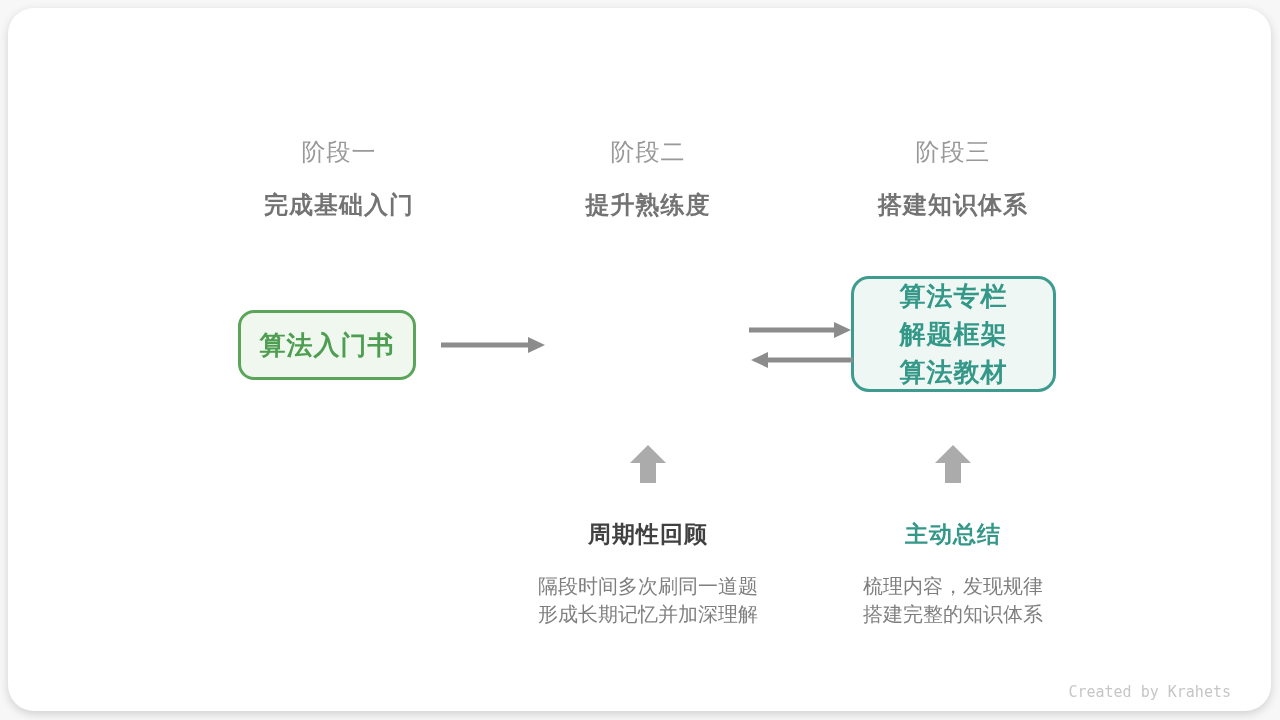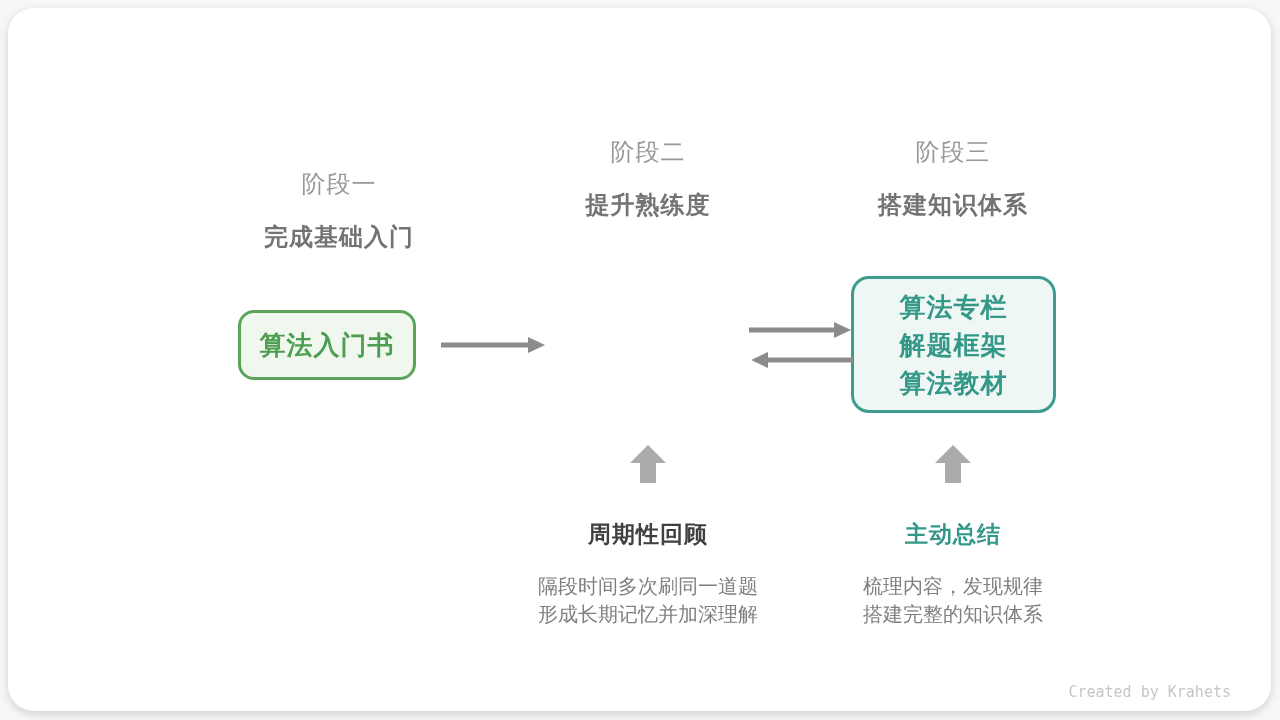--- a/index.html
+++ b/index.html
@@ -93,39 +93,39 @@
   }
 
   svg { display: block; }
 </style>
 </head>
 <body>
 
 <div class="frame">
   <div class="card">
 
-    <div class="stage" style="left:211px; top:128px;margin-top:32px;">
+    <div class="stage" style="left:211px; top:128px;">
       <div class="stage-label">阶段一</div>
       <div class="stage-subtitle">完成基础入门</div>
     </div>
     <div class="stage" style="left:520px; top:128px;">
       <div class="stage-label">阶段二</div>
       <div class="stage-subtitle">提升熟练度</div>
     </div>
     <div class="stage" style="left:825px; top:128px;">
       <div class="stage-label">阶段三</div>
       <div class="stage-subtitle">搭建知识体系</div>
     </div>
 
     <div class="node node-green" style="left:230px; top:302px; width:178px; height:70px;">
       <div class="node-line">算法入门书</div>
     </div>
 
 
-    <div class="node node-teal" style="left:843px; top:268px; width:205px; height:137px;">
+    <div class="node node-teal" style="left:843px; top:268px; width:205px; height:116px;">
       <div class="node-line">算法专栏</div>
       <div class="node-line">解题框架</div>
       <div class="node-line">算法教材</div>
     </div>
 
     <svg class="abs" style="left:433px; top:325px;" width="106" height="24">
       <line x1="0" y1="12" x2="88" y2="12" stroke="#8c8c8c" stroke-width="5"></line>
       <polygon points="87,4 104,12 87,20" fill="#8c8c8c"></polygon>
     </svg>
 

